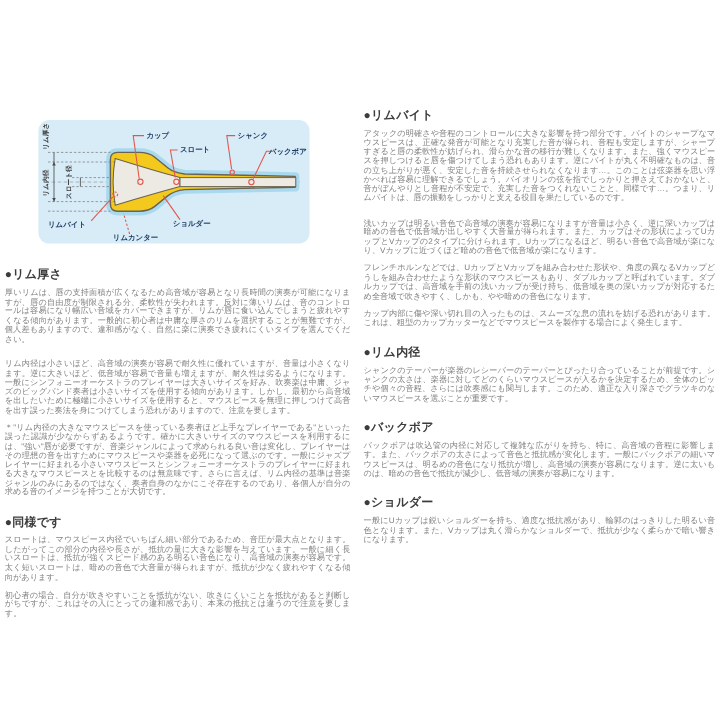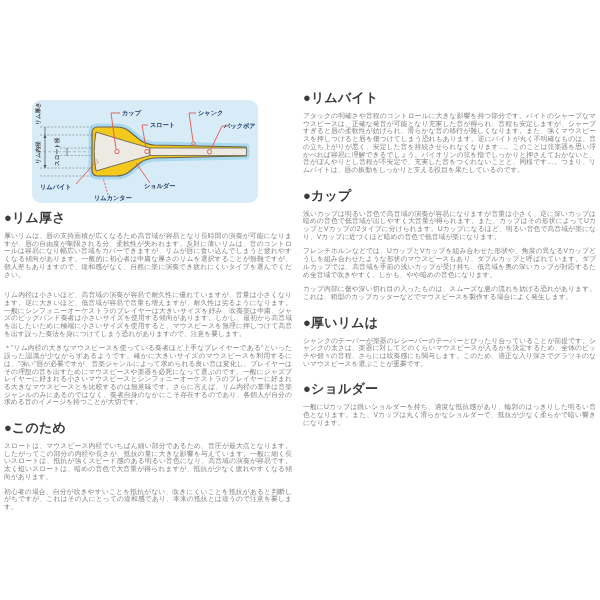--- a/index.html
+++ b/index.html
@@ -2,25 +2,25 @@
 <html><head>
 <meta charset="utf-8">
 <style>
   html,body{margin:0;padding:0;}
   body{
     width:600px;height:600px;position:relative;background:#ffffff;
     font-family:"Liberation Sans","DejaVu Sans",sans-serif;
     overflow:hidden;
   }
   .col{position:absolute;}
-  .col-left{left:4px;top:209px;width:288px;}
+  .col-left{left:4px;top:222px;width:288px;}
   .col-right{left:303px;top:89px;width:293px;}
   .section{margin:0 0 13px 0;}
   .sec-heading{
-    font-size:13px;font-weight:bold;color:#3c3c3c;
+    font-size:10px;font-weight:bold;color:#3c3c3c;
     margin:0 0 5px 0;letter-spacing:0.2px;
   }
   .sec-para{
     font-size:6.8px;line-height:7.7px;color:#808080;
     margin:0 0 7px 0;text-align:justify;letter-spacing:0;
   }
   .diagram-panel{
     position:absolute;left:32px;top:100px;width:226px;height:103px;
     background:#d8ecf8;border-radius:9px;
   }
@@ -91,38 +91,41 @@
 <div class="col col-left">
   <div class="section">
     <div class="sec-heading">●リム厚さ</div>
     <p class="sec-para">厚いリムは、唇の支持面積が広くなるため高音域が容易となり長時間の演奏が可能になりますが、唇の自由度が制限される分、柔軟性が失われます。反対に薄いリムは、音のコントロールは容易になり幅広い音域をカバーできますが、リムが唇に食い込んでしまうと疲れやすくなる傾向があります。一般的に初心者は中庸な厚さのリムを選択することが無難ですが、個人差もありますので、違和感がなく、自然に楽に演奏でき疲れにくいタイプを選んでください。</p>
   </div>
   <div class="section">
     <p class="sec-para">リム内径は小さいほど、高音域の演奏が容易で耐久性に優れていますが、音量は小さくなります。逆に大きいほど、低音域が容易で音量も増えますが、耐久性は劣るようになります。一般にシンフォニーオーケストラのプレイヤーは大きいサイズを好み、吹奏楽は中庸、ジャズのビッグバンド奏者は小さいサイズを使用する傾向があります。しかし、最初から高音域を出したいために極端に小さいサイズを使用すると、マウスピースを無理に押しつけて高音を出す誤った奏法を身につけてしまう恐れがありますので、注意を要します。</p>
     <p class="sec-para">＊"リム内径の大きなマウスピースを使っている奏者ほど上手なプレイヤーである"といった誤った認識が少なからずあるようです。確かに大きいサイズのマウスピースを利用するには、"強い"唇が必要ですが、音楽ジャンルによって求められる良い音は変化し、プレイヤーはその理想の音を出すためにマウスピースや楽器を必死になって選ぶのです。一般にジャズプレイヤーに好まれる小さいマウスピースとシンフォニーオーケストラのプレイヤーに好まれる大きなマウスピースとを比較するのは無意味です。さらに言えば、リム内径の基準は音楽ジャンルのみにあるのではなく、奏者自身のなかにこそ存在するのであり、各個人が自分の求める音のイメージを持つことが大切です。</p>
   </div>
   <div class="section">
-    <div class="sec-heading">●このため</div>
+    <div class="sec-heading">●同様です</div>
     <p class="sec-para">スロートは、マウスピース内径でいちばん細い部分であるため、音圧が最大点となります。したがってこの部分の内径や長さが、抵抗の量に大きな影響を与えています。一般に細く長いスロートは、抵抗が強くスピード感のある明るい音色になり、高音域の演奏が容易です。太く短いスロートは、暗めの音色で大音量が得られますが、抵抗が少なく疲れやすくなる傾向があります。</p>
     <p class="sec-para">初心者の場合、自分が吹きやすいことを抵抗がない、吹きにくいことを抵抗があると判断しがちですが、これはその人にとっての違和感であり、本来の抵抗とは違うので注意を要します。</p>
   </div>
 </div>
 
 <div class="col col-right">
   <div class="section">
     <div class="sec-heading">●リムバイト</div>
     <p class="sec-para">アタックの明確さや音程のコントロールに大きな影響を持つ部分です。バイトのシャープなマウスピースは、正確な発音が可能となり充実した音が得られ、音程も安定しますが、シャープすぎると唇の柔軟性が妨げられ、滑らかな音の移行が難しくなります。また、強くマウスピースを押しつけると唇を傷つけてしまう恐れもあります。逆にバイトが丸く不明確なものは、音の立ち上がりが悪く、安定した音を持続させられなくなります…。このことは弦楽器を思い浮かべれば容易に理解できるでしょう。バイオリンの弦を指でしっかりと押さえておかないと、音がぼんやりとし音程が不安定で、充実した音をつくれないことと、同様です…。つまり、リムバイトは、唇の振動をしっかりと支える役目を果たしているのです。</p>
   </div>
   <div class="section">
-    <div class="sec-heading">●カップ</div>
     <p class="sec-para">浅いカップは明るい音色で高音域の演奏が容易になりますが音量は小さく、逆に深いカップは暗めの音色で低音域が出しやすく大音量が得られます。また、カップはその形状によってUカップとVカップの2タイプに分けられます。Uカップになるほど、明るい音色で高音域が楽になり、Vカップに近づくほど暗めの音色で低音域が楽になります。</p>
     <p class="sec-para">フレンチホルンなどでは、UカップとVカップを組み合わせた形状や、角度の異なるVカップどうしを組み合わせたような形状のマウスピースもあり、ダブルカップと呼ばれています。ダブルカップでは、高音域を手前の浅いカップが受け持ち、低音域を奥の深いカップが対応するため全音域で吹きやすく、しかも、やや暗めの音色になります。</p>
     <p class="sec-para">カップ内部に傷や深い切れ目の入ったものは、スムーズな息の流れを妨げる恐れがあります。これは、粗型のカップカッターなどでマウスピースを製作する場合によく発生します。</p>
   </div>
   <div class="section">
-    <div class="sec-heading">●厚いリムは</div>
+    <div class="sec-heading">●リム内径</div>
     <p class="sec-para">シャンクのテーパーが楽器のレシーバーのテーパーとぴったり合っていることが前提です。シャンクの太さは、楽器に対してどのくらいマウスピースが入るかを決定するため、全体のピッチや個々の音程、さらには吹奏感にも関与します。このため、適正な入り深さでグラツキのないマウスピースを選ぶことが重要です。</p>
+  </div>
+  <div class="section">
+    <div class="sec-heading">●バックボア</div>
+    <p class="sec-para">バックボアは吹込管の内径に対応して複雑な広がりを持ち、特に、高音域の音程に影響します。また、バックボアの太さによって音色と抵抗感が変化します。一般にバックボアの細いマウスピースは、明るめの音色になり抵抗が増し、高音域の演奏が容易になります。逆に太いものは、暗めの音色で抵抗が減少し、低音域の演奏が容易になります。</p>
   </div>
   <div class="section">
     <div class="sec-heading">●ショルダー</div>
     <p class="sec-para">一般にUカップは鋭いショルダーを持ち、適度な抵抗感があり、輪郭のはっきりした明るい音色となります。また、Vカップは丸く滑らかなショルダーで、抵抗が少なく柔らかで暗い響きになります。</p>
   </div>
 </div>
 
 </body></html>

